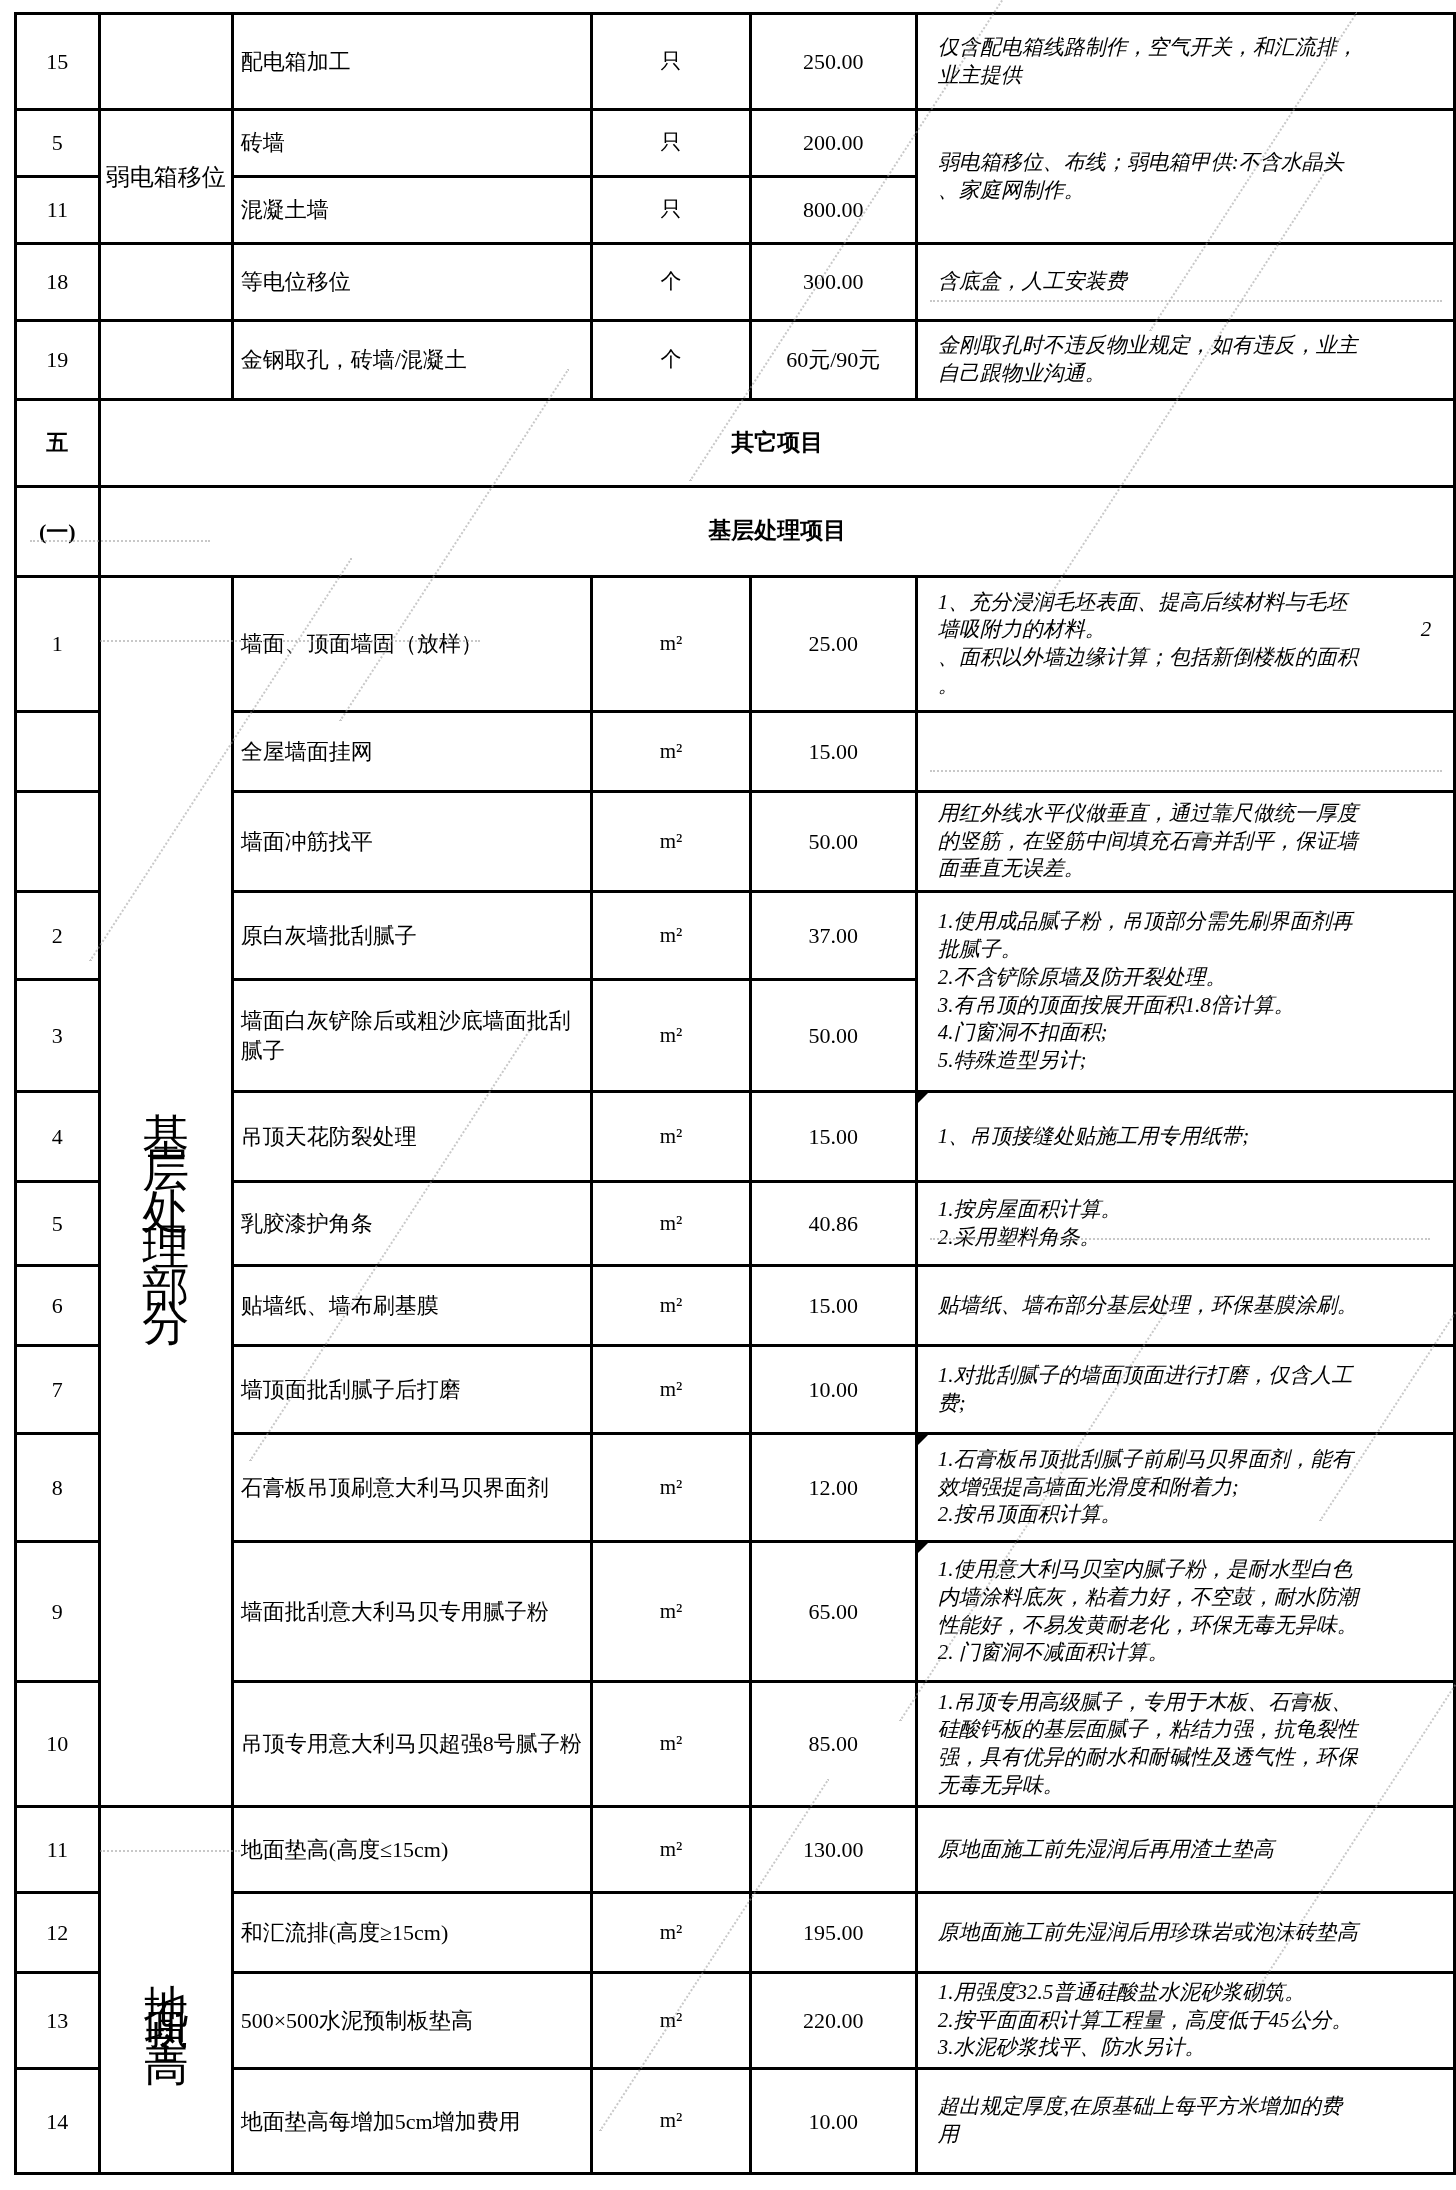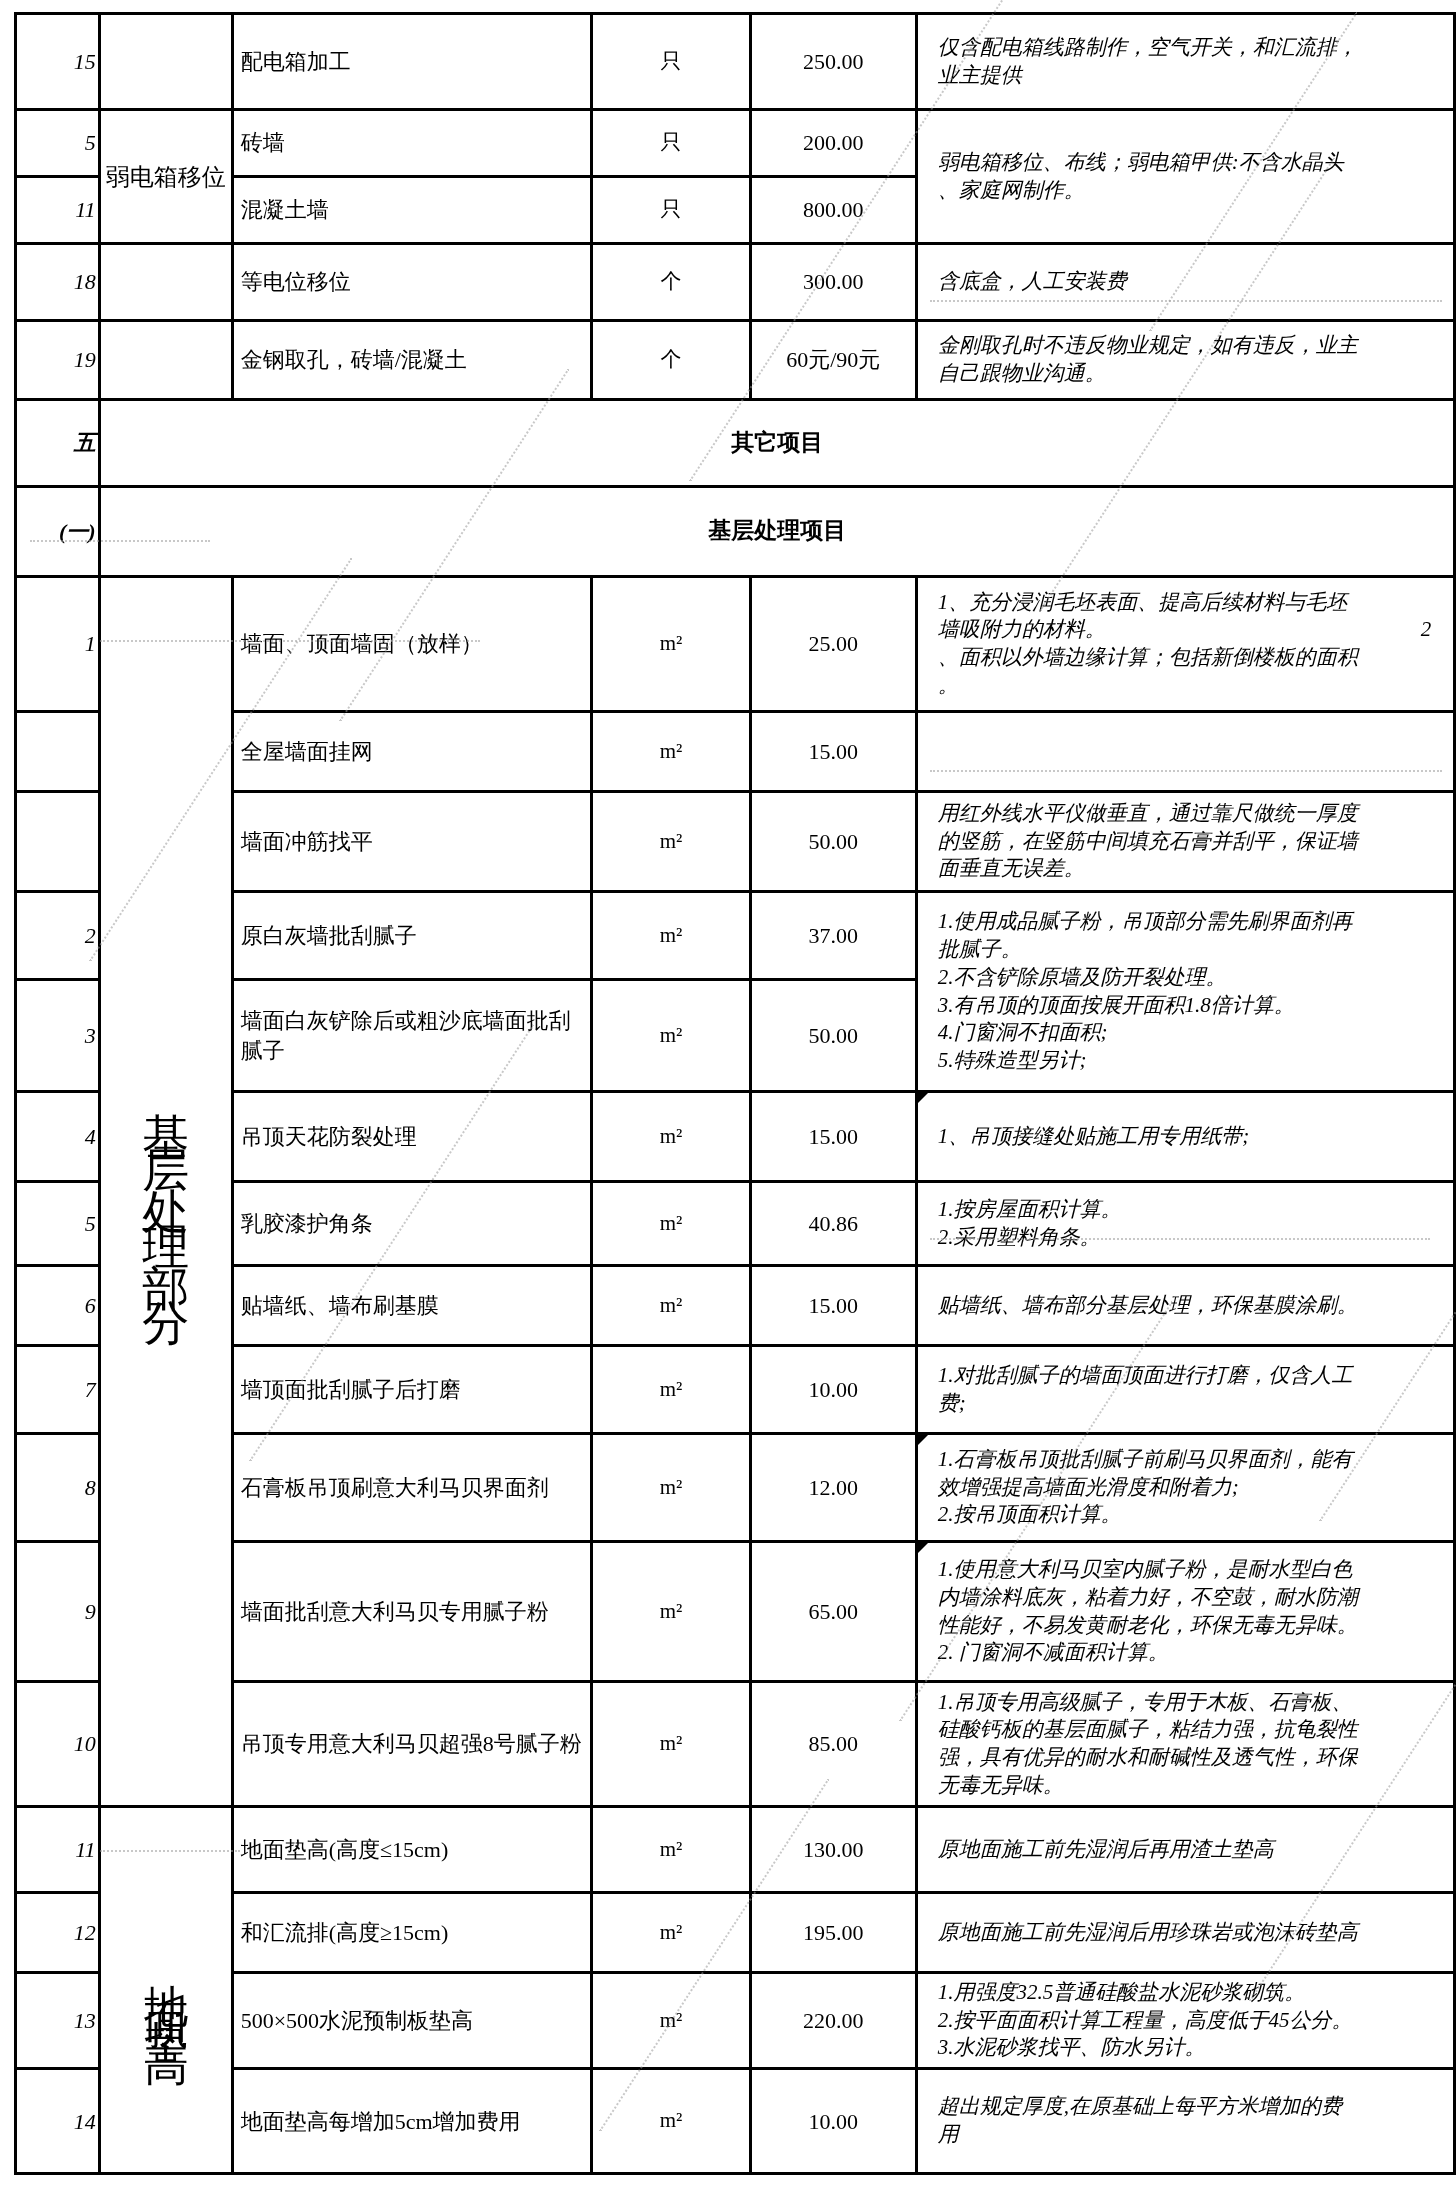--- a/index.html
+++ b/index.html
@@ -18,21 +18,21 @@
     width:1442px;
   }
   td {
     border:3px solid #000;
     vertical-align:middle;
     font-size:21px;
     line-height:1.32;
     padding:4px 8px;
     overflow:hidden;
   }
-  td.num   { text-align:right; font-size:22px; padding:2px;font-style:italic; }
+  td.num   { text-align:center; font-size:22px; padding:2px; }
   td.item  { font-size:22px; padding-left:7px; }
   td.item.center { text-align:left; }
   td.unit  { text-align:center; font-size:21px; }
   td.price { text-align:center; font-size:22px; }
   td.remark { white-space:pre-wrap; position:relative; padding:5px 20px;font-style:italic; }
   td.section-label { font-weight:bold; font-size:23px; padding-left:9px;text-align:center; }
   td.num-section { font-weight:bold; }
   td.cat { text-align:center; font-size:24px; line-height:1.25; padding:2px; }
   td.cat-vert { text-align:center; vertical-align:middle; padding:0; }
   .vert {

